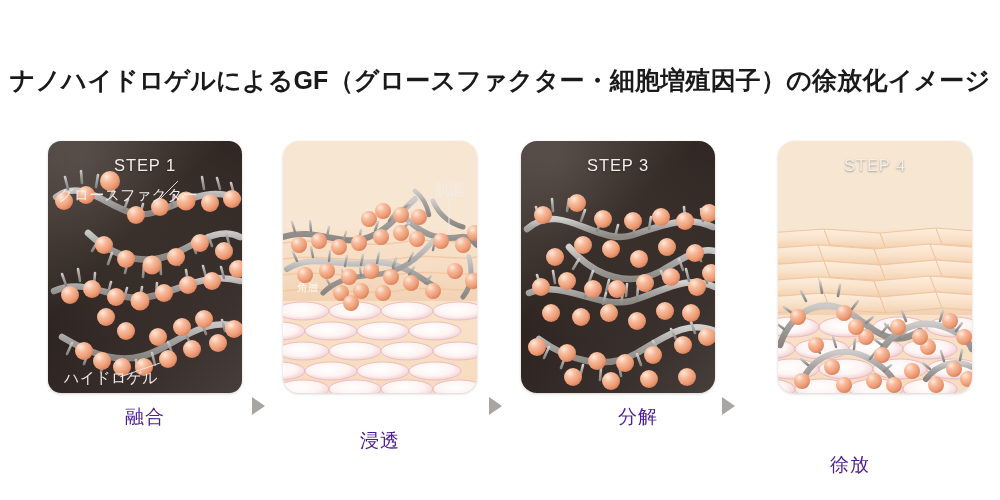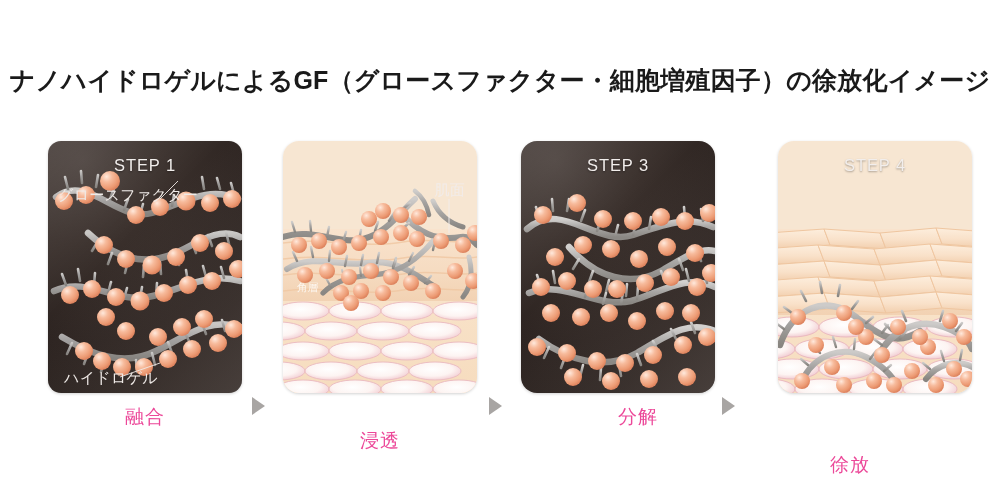--- a/index.html
+++ b/index.html
@@ -119,21 +119,21 @@
   .arrow-2 { left: 489px; }
   .arrow-3 { left: 722px; }
 
   
   .caption {
     position: absolute;
     top: 404px;
     width: 194px;
     text-align: center;
     font-size: 19px;
-    color: #ec4899;
+    color: #4c1d95;
     letter-spacing: 1px;
   }
   .cap-1 { left: 48px; }
   .cap-2 { left: 283px; margin-top: 24px; }
   .cap-3 { left: 541px; }
   .cap-4 { left: 753px; margin-top: 48px; }
 
   svg { display:block; }
   .panel-svg { position:absolute; inset:0; z-index: 20; }
   .skin-svg  { position:absolute; inset:0; z-index: 10; }

